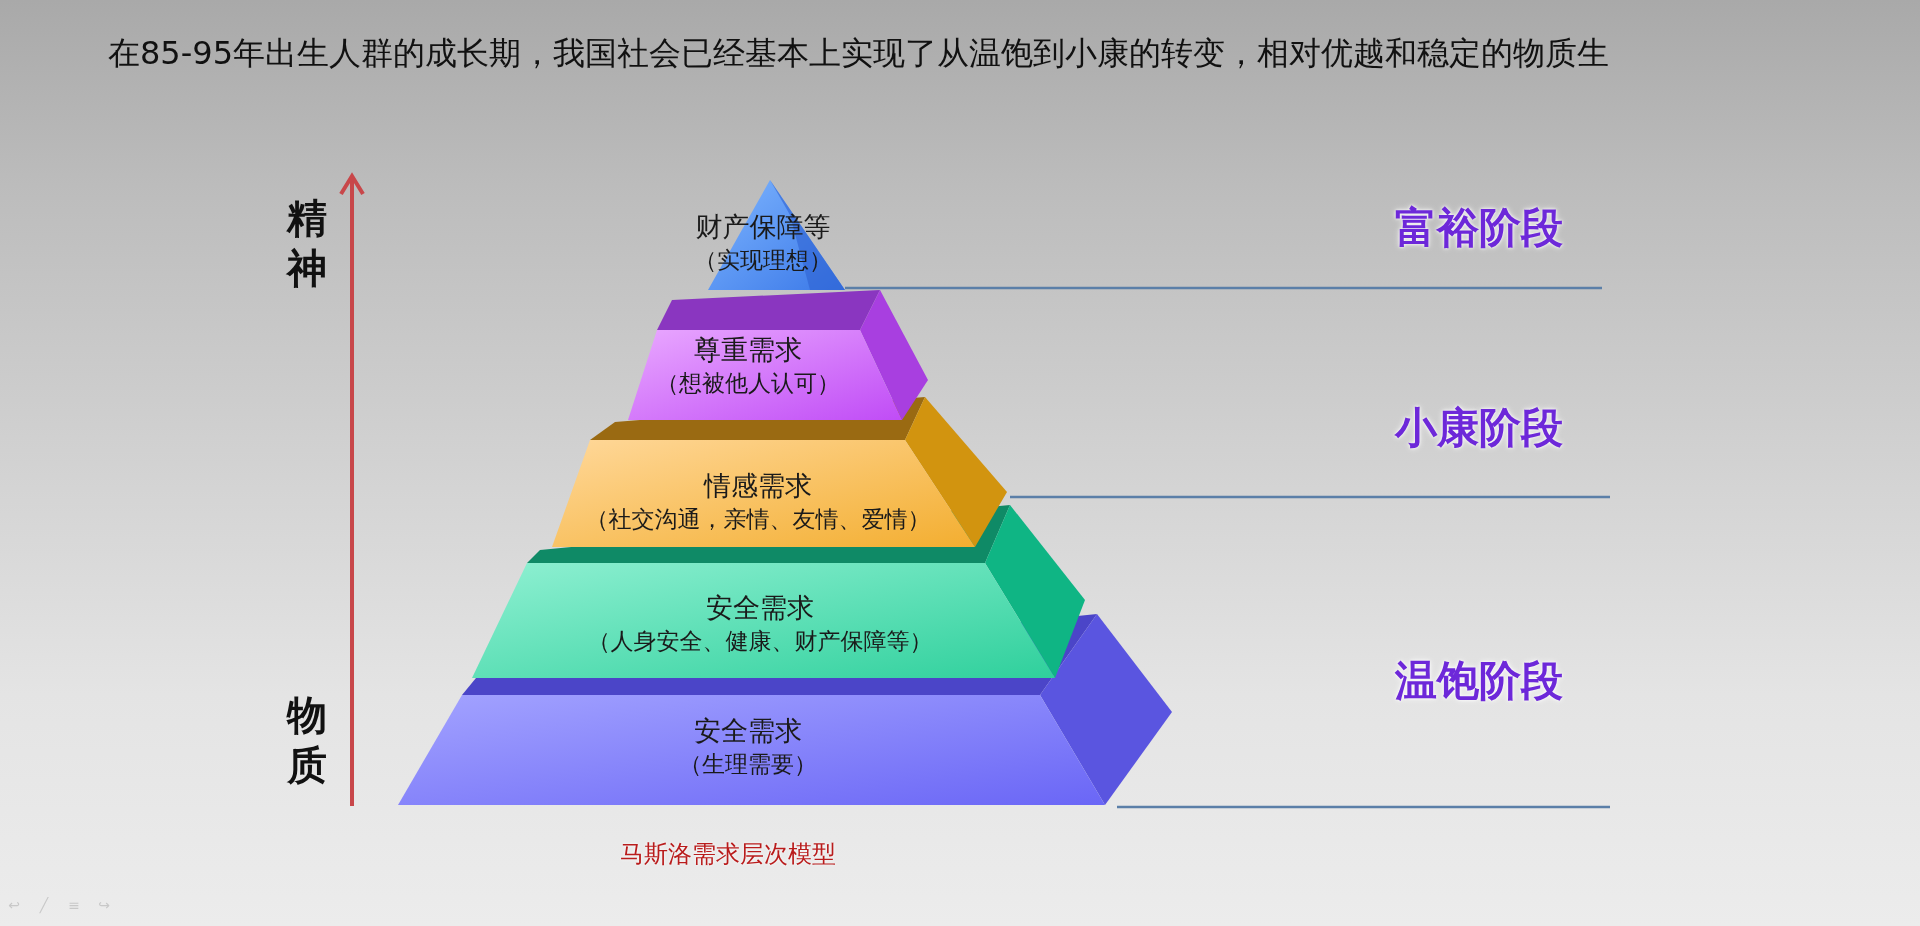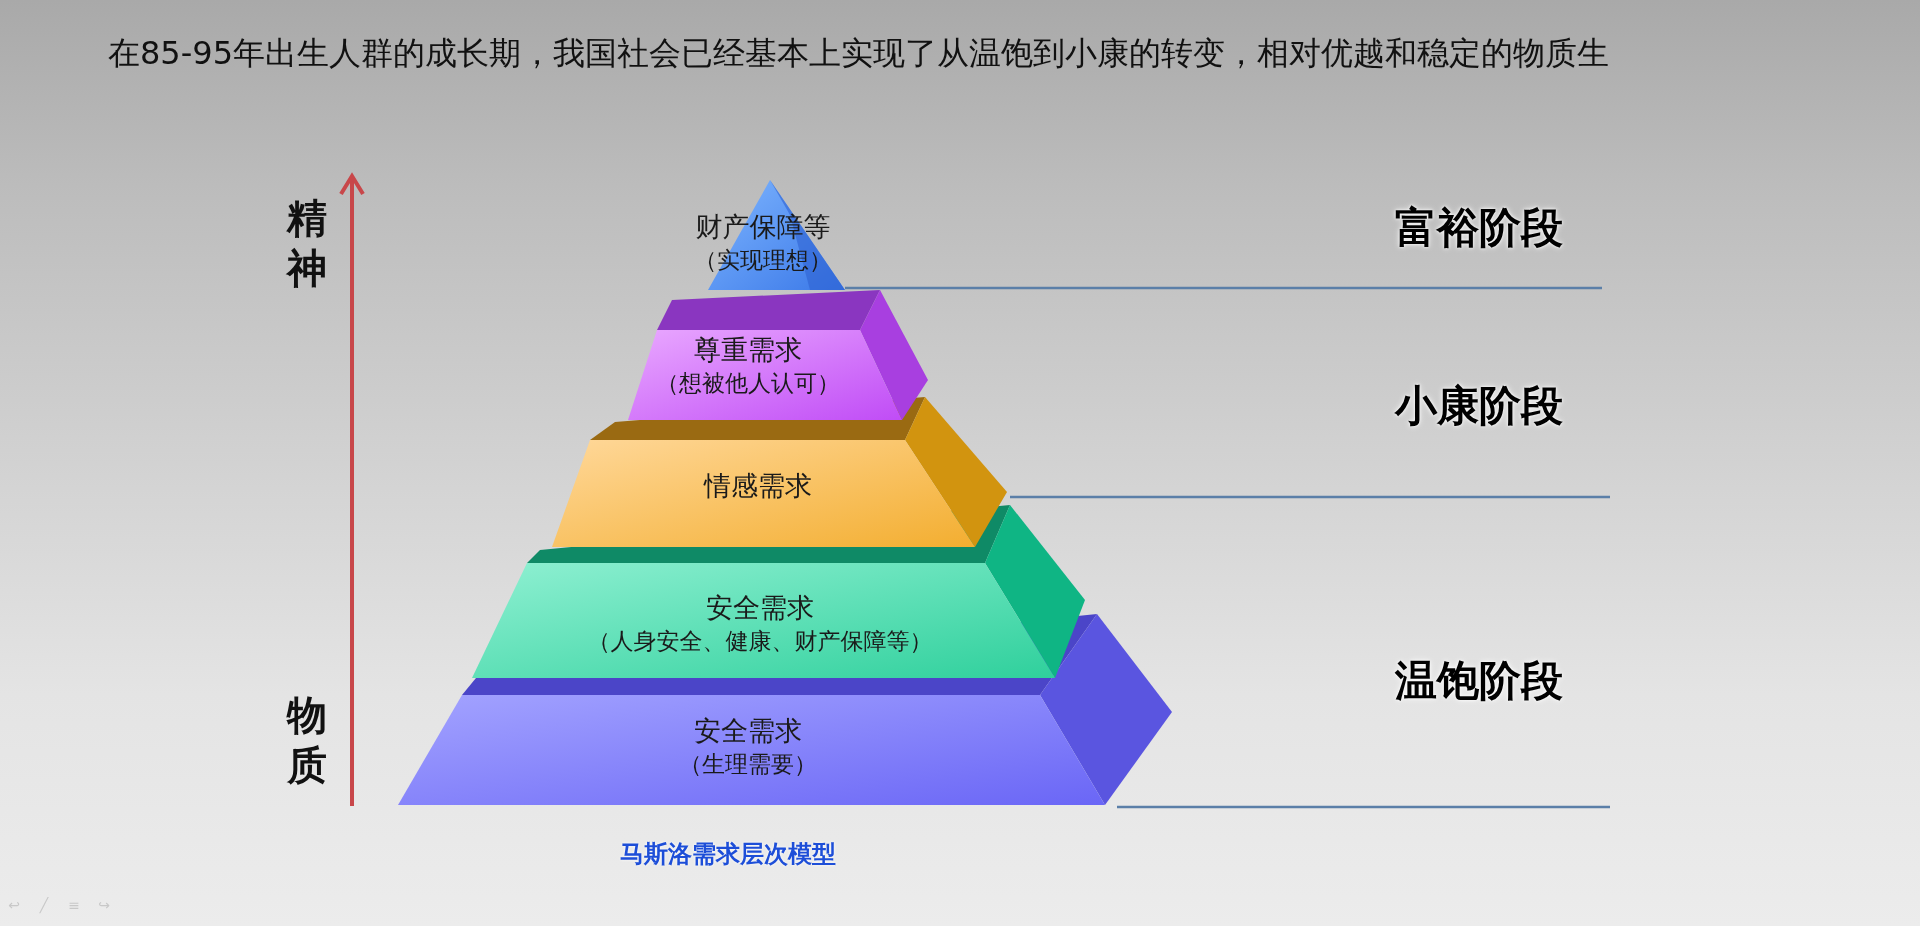--- a/index.html
+++ b/index.html
@@ -18,25 +18,25 @@
   }
   .axis-label span { display:block; }
   svg.diagram { position:absolute; left:0; top:0; }
   .layer-text {
     position:absolute; text-align:center; color:#1a1a1a; white-space:nowrap;
     transform: translateX(-50%);
   }
   .layer-text .t { display:block; font-size:27px; line-height:34px; }
   .layer-text .s { display:block; font-size:23px; line-height:32px; }
   .stage {
-    position:absolute; left:1395px; font-size:42px; font-weight:bold; color:#000000;
+    position:absolute; left:1395px; font-size:42px; font-weight:bold; color:#6d28d9;
     text-shadow: 0 0 3px #fff, 0 0 6px rgba(255,255,255,0.8);
   }
   .caption {
-    position:absolute; left:620px; top:838px; font-size:24px; font-weight:bold; color:#1d4ed8;
+    position:absolute; left:620px; top:838px; font-size:24px; font-weight:normal; color:#b91c1c;
     text-shadow: 0 0 3px #fff;
   }
   .toolbar {
     position:absolute; left:6px; top:897px; display:flex; gap:14px; opacity:0.35;
     font-size:14px; color:#888;
   }
   .toolbar span { width:16px; height:16px; display:inline-block; text-align:center; line-height:16px; }
 </style>
 </head>
 <body>
@@ -126,32 +126,33 @@
 <div class="layer-text" style="left:763px; top:210px;">
   <span class="t">财产保障等</span>
   <span class="s">（实现理想）</span>
 </div>
 <div class="layer-text" style="left:748px; top:333px;">
   <span class="t">尊重需求</span>
   <span class="s">（想被他人认可）</span>
 </div>
 <div class="layer-text" style="left:758px; top:469px;">
   <span class="t">情感需求</span>
+  <span class="s">（社交沟通，亲情、友情、爱情）</span>
 </div>
 <div class="layer-text" style="left:760px; top:591px;">
   <span class="t">安全需求</span>
   <span class="s">（人身安全、健康、财产保障等）</span>
 </div>
 <div class="layer-text" style="left:748px; top:714px;">
   <span class="t">安全需求</span>
   <span class="s">（生理需要）</span>
 </div>
 
 <div class="stage" style="top:200px;">富裕阶段</div>
-<div class="stage" style="top:378px;text-align:right;">小康阶段</div>
+<div class="stage" style="top:400px;text-align:right;">小康阶段</div>
 <div class="stage" style="top:653px;">温饱阶段</div>
 
 <div class="caption">马斯洛需求层次模型</div>
 
 <div class="toolbar">
   <span>↩</span>
   <span>╱</span>
   <span>≡</span>
   <span>↪</span>
 </div>

